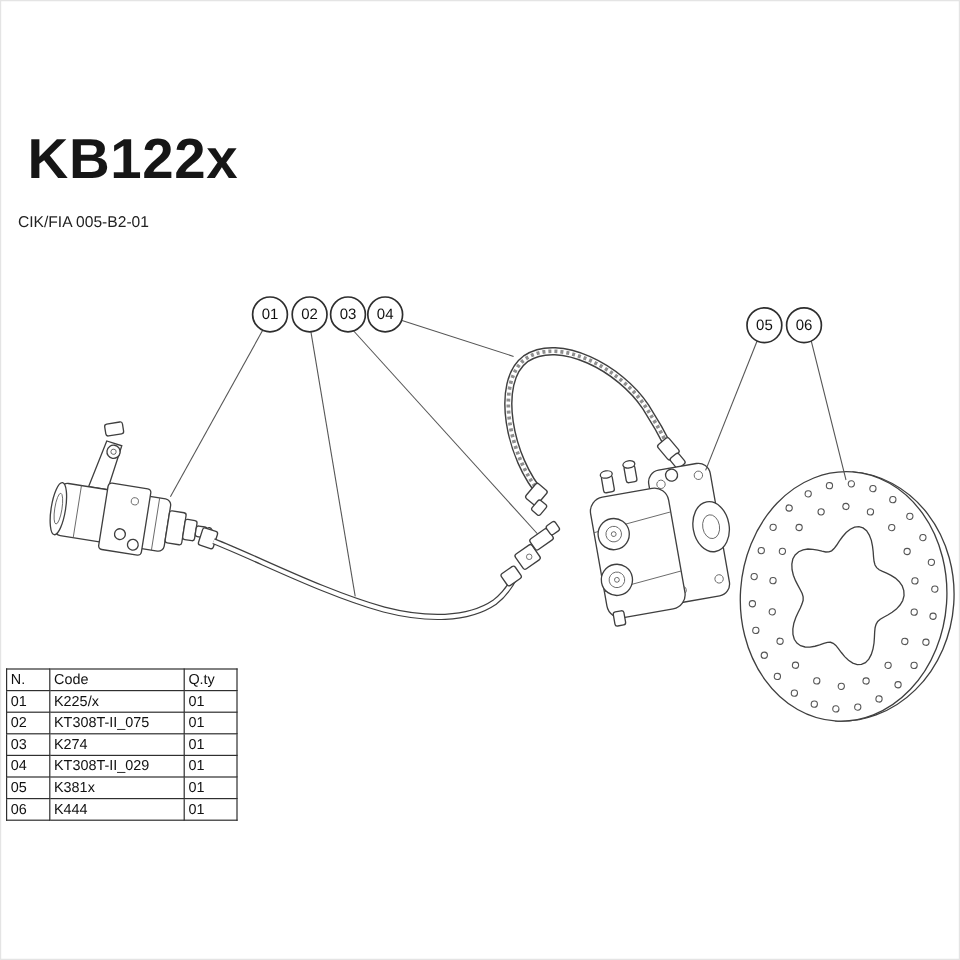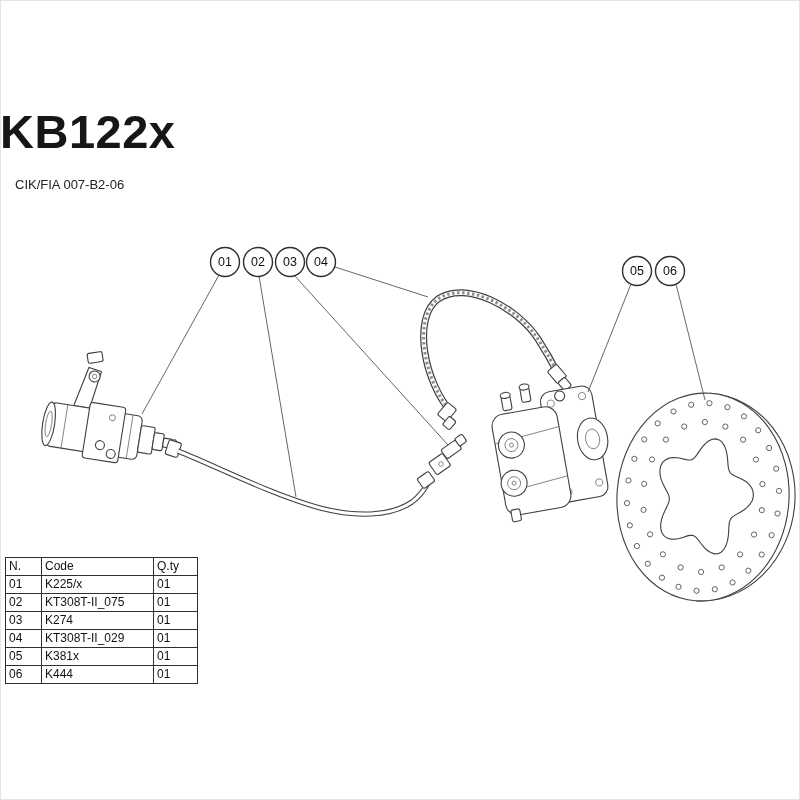--- a/index.html
+++ b/index.html
@@ -3,21 +3,21 @@
 <meta charset="utf-8">
 <title>KB122x</title>
 <style>
   html,body{margin:0;padding:0;background:#fff;}
   .page{
     position:relative;width:800px;height:800px;background:#ffffff;overflow:hidden;
     font-family:"Liberation Sans",sans-serif;
     box-shadow:inset 0 0 0 1px #e4e4e4;
   }
   .title{
-    position:absolute;left:0;top:104px;font-size:47px;font-weight:700;
+    position:absolute;left:23px;top:104px;font-size:47px;font-weight:700;
     color:#161616;letter-spacing:0.5px;
   }
   .subtitle{
     position:absolute;left:15px;top:177px;font-size:13px;color:#222;
   }
   .diagram-svg{position:absolute;left:0;top:0;}
   
   .line{fill:#ffffff;stroke:#3f3f3f;stroke-width:1.1;}
   .edge{fill:none;stroke:#3f3f3f;stroke-width:1.1;}
   .thin{fill:none;stroke:#5a5a5a;stroke-width:0.7;}
@@ -42,21 +42,21 @@
   .col-n{width:28px;}
   .col-code{width:104px;}
   .col-qty{width:36px;}
 </style>
 </head>
 <body>
 
 <div class="page">
 
   <div class="title">KB122x</div>
-  <div class="subtitle">CIK/FIA 007-B2-06</div>
+  <div class="subtitle">CIK/FIA 005-B2-01</div>
 
   <svg class="diagram-svg" width="800" height="800" viewBox="0 0 800 800">
 
     <g transform="translate(100,432) rotate(9)">
 
       <rect class="line" x="-24" y="-78" width="15" height="10" rx="2" transform="rotate(-18 -16 -73)"></rect>
       <path class="line" d="M -30 -22 L -21 -62 L -8 -60 L -14 -22 Z"></path>
       <circle class="line" cx="-14" cy="-54" r="5.5"></circle>
       <circle class="thin" cx="-14" cy="-54" r="2.2"></circle>
 

